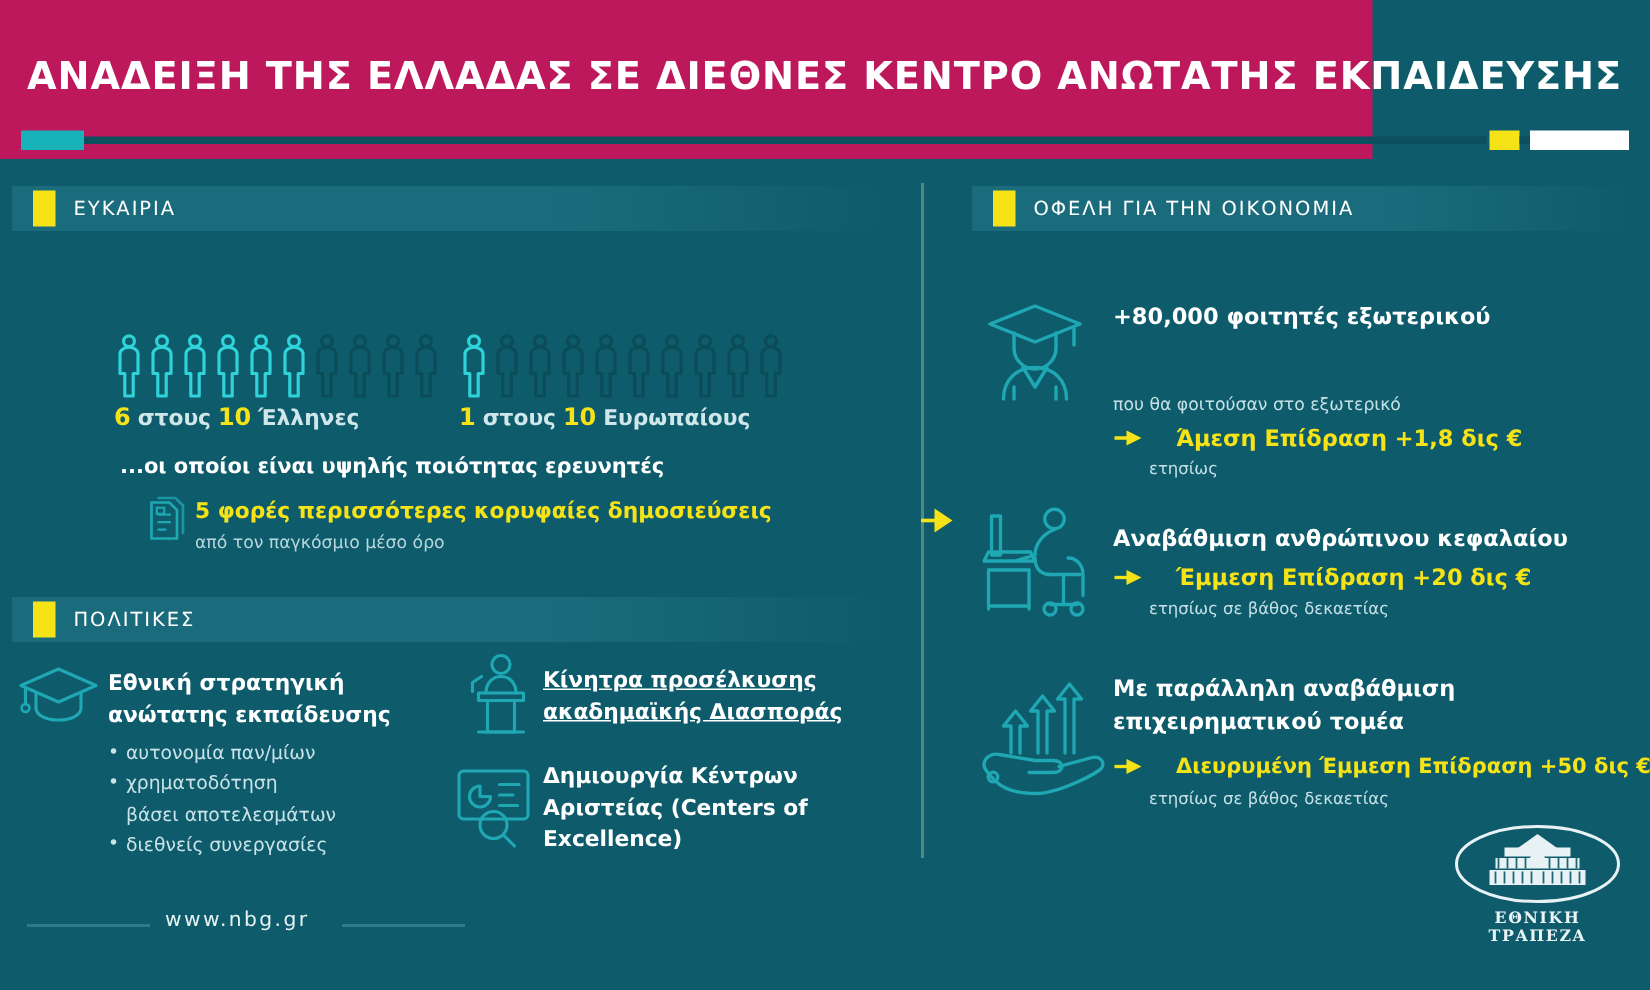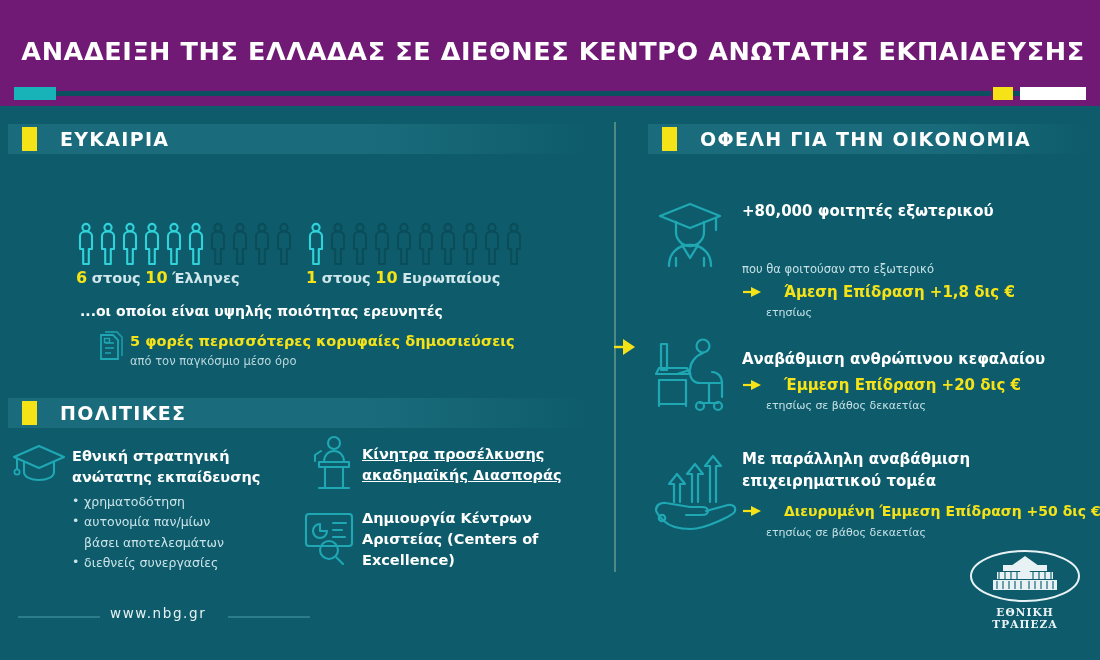--- a/index.html
+++ b/index.html
@@ -10,23 +10,22 @@
     overflow: hidden;
   }
   .page {
     position: relative;
     width: 1100px; height: 660px;
     background: #0e5c6b;
   }
 
   
   .header {
-    position: absolute; left: 0; top: 0; width: 1100px; height: 106px;
-    background: #701a75;
-    text-align: center;
+    position: absolute; left: 0; top: 0; width: 915px; height: 106px;
+    background: #be185d;
   }
   .header-title {
     position: absolute; left: 18px; top: 36px;
     width: 1070px;
     font-size: 25.5px;
     font-weight: bold;
     letter-spacing: 0.6px;
     color: #ffffff;
     white-space: nowrap;
   }
@@ -42,22 +41,22 @@
   .rule-seg-d { width: 66px; height: 13px; background: #ffffff; }
 
   
   .sect-head {
     position: absolute; height: 30px;
     background: linear-gradient(to right, #1a6c7c 0%, #1a6c7c 62%, rgba(26,108,124,0) 100%);
     display: flex; align-items: center;
   }
   .sect-chip { width: 15px; height: 24px; background: #f5e318; margin-left: 14px; }
   .sect-label {
-    margin-left: 23px;
-    color: #ffffff; font-weight: bold; font-size: 19px; letter-spacing: 1.3px;
+    margin-left: 12px;
+    color: #ffffff; font-weight: normal; font-size: 13px; letter-spacing: 1.3px;
   }
 
   
   .left-col { position: absolute; left: 0; top: 0; width: 614px; height: 660px; }
 
   .head-opportunity { left: 8px; top: 124px; width: 580px; }
   .head-policies    { left: 8px; top: 398px; width: 580px; }
 
   .lead-text {
     position: absolute; left: 80px; top: 172px; width: 500px;
@@ -330,22 +329,22 @@
           <path d="M29 6 L54 17 L29 28 L4 17 Z"></path>
           <path d="M14 22 v10 c0 5 7 8 15 8 s15-3 15-8 V22"></path>
           <path d="M7 19 v11"></path>
         </g>
         <circle cx="7" cy="32" r="2.6" fill="none" stroke="#1fa7b3" stroke-width="1.8"></circle>
       </svg>
     </div>
     <div class="pol-title" style="left:72px; top:446px; width:220px;">Εθνική στρατηγική ανώτατης εκπαίδευσης</div>
 
     <ul class="pol-bullets">
+      <li>αυτονομία παν/μίων</li>
       <li>χρηματοδότηση</li>
-      <li>αυτονομία παν/μίων</li>
       <li class="dotless">βάσει αποτελεσμάτων</li>
       <li>διεθνείς συνεργασίες</li>
     </ul>
 
     <div class="pol-icon" style="left:306px; top:432px;">
       <svg width="56" height="60" viewBox="0 0 56 60">
         <g fill="none" stroke="#1fa7b3" stroke-width="2.1" stroke-linejoin="round" stroke-linecap="round">
           <circle cx="28" cy="11" r="6"></circle>
           <path d="M18 30 c0-7 4.5-11 10-11 s10 4 10 11"></path>
           <path d="M13 30 h30 v5 H13 Z"></path>

